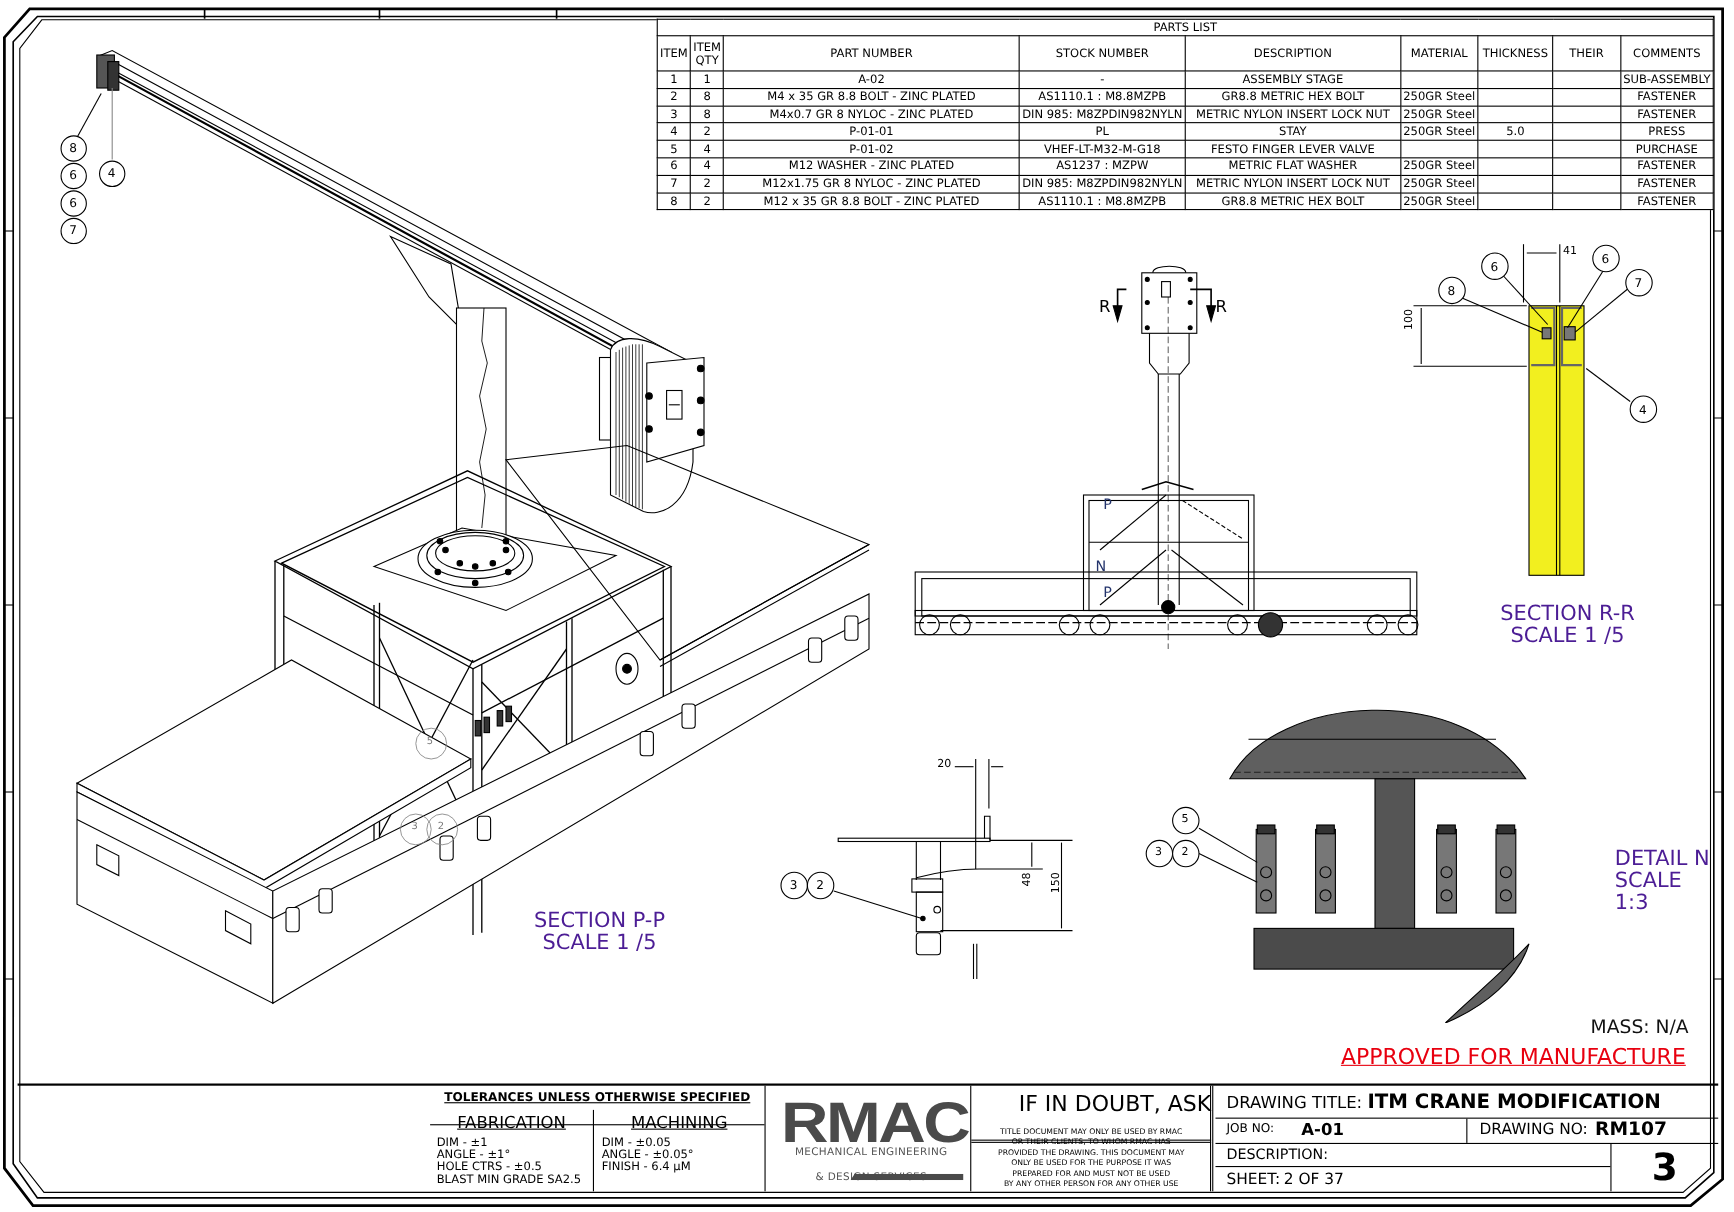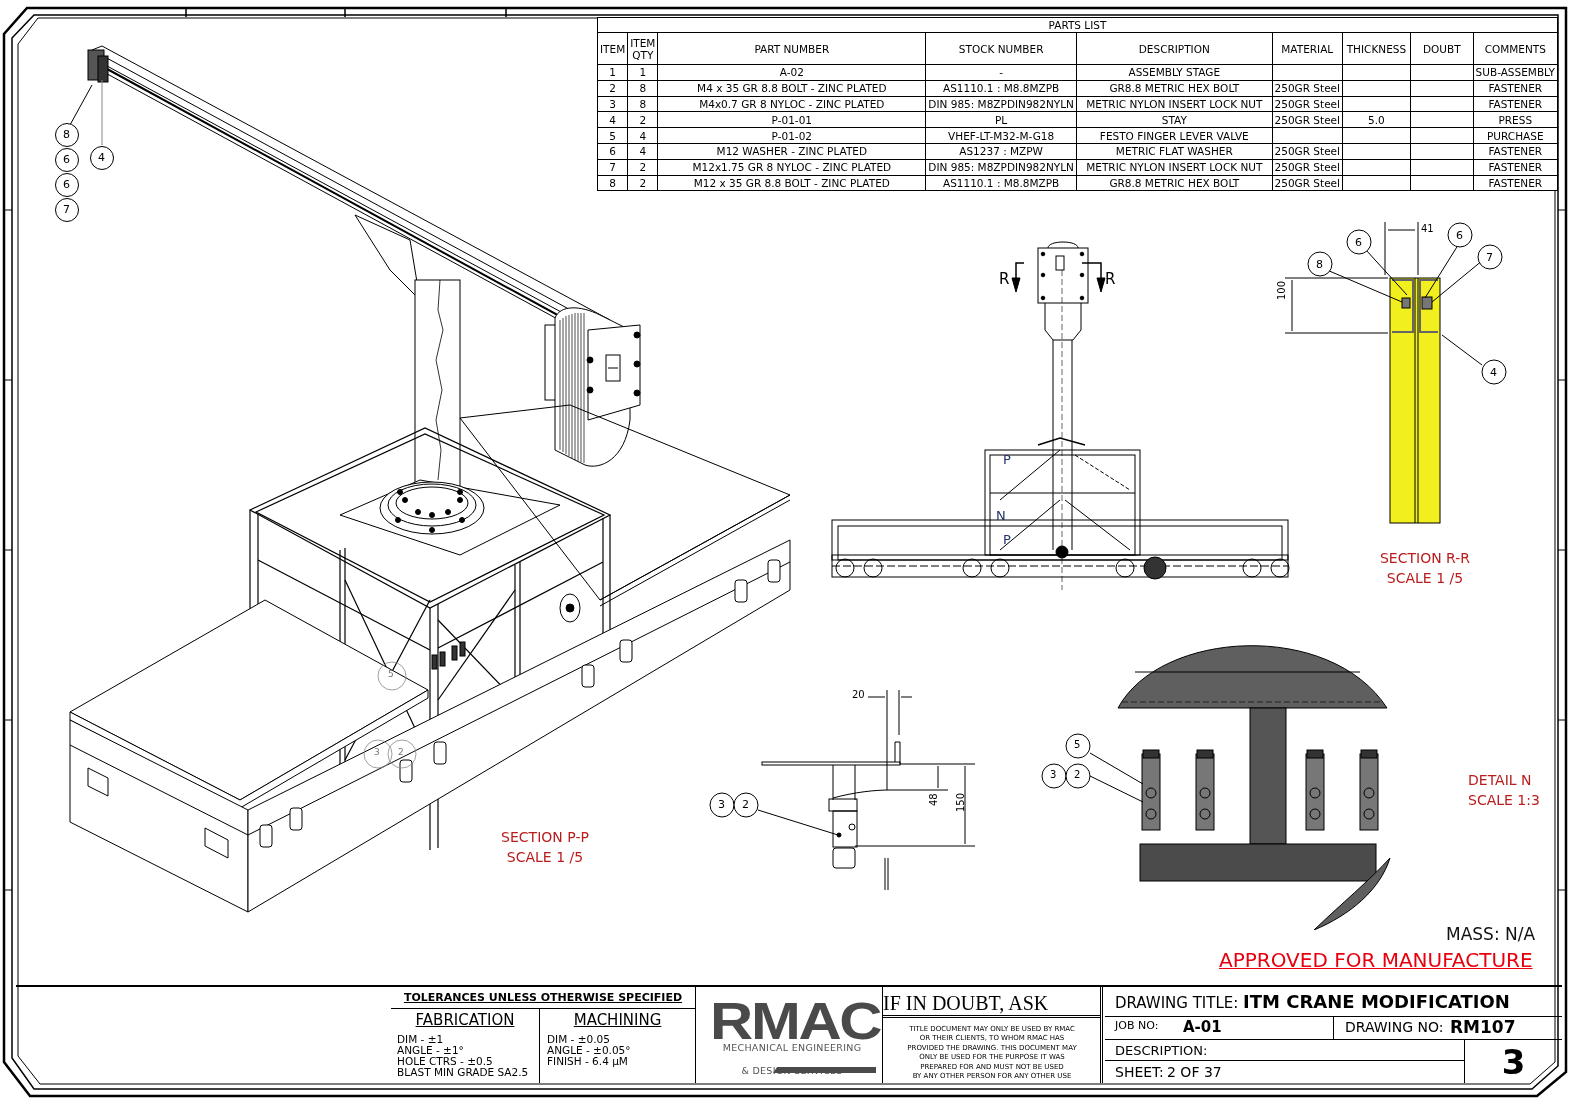--- a/index.html
+++ b/index.html
@@ -8,34 +8,34 @@
   .frame { position: absolute; left: 0; top: 0; width: 1576px; height: 1102px; }
   .abs { position: absolute; }
 
   
   .parts { position: absolute; left: 597px; top: 17px; width: 961px; border-collapse: collapse; font-size: 10.5px; background: #fff; }
   .parts td, .parts th { border: 1px solid #000; text-align: center; font-weight: normal; padding: 0 2px; height: 15.8px; white-space: nowrap; line-height: 14px; }
   .parts .title-row td { height: 14px; }
   .parts .hdr th { height: 32px; line-height: 12px; }
 
   
-  .view-label { position: absolute; text-align: center; font-size: 14px; line-height: 20px; color: #b91c1c; font-family: "DejaVu Sans", sans-serif; }
+  .view-label { position: absolute; text-align: center; font-size: 19px; line-height: 20px; color: #4c1d95; font-family: "DejaVu Sans", sans-serif; }
   .mass { position: absolute; left: 1446px; top: 924px; font-size: 17px; color: #111; }
   .approved { position: absolute; left: 1219px; top: 948px; font-size: 20px; color: #e8000f; text-decoration: underline; text-decoration-thickness: 1px; font-family: "DejaVu Sans", sans-serif; }
 
   
   .tb { position: absolute; left: 16px; top: 985px; width: 1546px; height: 97px; border-top: 2px solid #000; }
   .tb-cell { position: absolute; border-right: 1px solid #000; }
   .std-head { position: absolute; left: 0; top: 0; width: 374px; height: 22px; border-bottom: 1px solid #000; font-size: 11px; text-align: center; line-height: 22px; text-decoration: underline; }
-  .tol-head { position: absolute; left: 375px; top: 0; width: 304px; height: 22px; border-bottom: 1px solid #000; font-size: 11px; font-weight: bold; text-align: center; line-height: 22px; text-decoration: underline; }
+  .tol-head { position: absolute; left: 375px; top: 0; width: 304px; height: 36px; border-bottom: 1px solid #000; font-size: 11px; font-weight: bold; text-align: center; line-height: 22px; text-decoration: underline; }
   .fab-head, .mach-head { position: absolute; top: 24px; font-size: 15px; text-decoration: underline; text-align: center; }
   .fab-lines, .mach-lines { position: absolute; font-size: 10.5px; line-height: 11px; }
   .rmac-text { position: absolute; left: 690px; top: 8px; font-family: "Liberation Sans", sans-serif; font-weight: bold; font-size: 52px; letter-spacing: -2px; color: #4a4a4a; line-height: 52px; transform: scaleX(1.15); transform-origin: left; }
   .rmac-sub { position: absolute; left: 692px; width: 168px; text-align: center; font-size: 9.5px; color: #555; letter-spacing: 0.3px; font-family: "DejaVu Sans", sans-serif; }
-  .doubt { position: absolute; left: 868px; top: 0; width: 218px; height: 31px; font-size: 20px; text-align: left; line-height: 32px; border-bottom: 3px double #000; font-family: Liberation Serif, serif; }
+  .doubt { position: absolute; left: 868px; top: 0; width: 218px; height: 52px; font-size: 20px; text-align: right; line-height: 32px; border-bottom: 3px double #000; }
   .disclaimer { position: absolute; left: 868px; top: 38px; width: 218px; font-size: 7px; line-height: 9.4px; text-align: center; }
   .dt { position: absolute; left: 1089px; top: 0; width: 457px; font-size: 14px; }
   .dt-row { position: absolute; left: 0; border-bottom: 1px solid #000; }
 </style>
 </head>
 <body>
 
 <svg class="frame" viewBox="0 0 1576 1102" width="1576" height="1102">
   <g fill="none" stroke="#000">
 
@@ -402,21 +402,21 @@
         <td colspan="9">PARTS LIST</td>
       </tr>
   <tr class="hdr">
     <th style="width:29px">ITEM</th>
     <th style="width:29px;white-space:normal">ITEM QTY</th>
     <th style="width:288px">PART NUMBER</th>
     <th style="width:151px">STOCK NUMBER</th>
     <th style="width:200px">DESCRIPTION</th>
     <th style="width:69px">MATERIAL</th>
     <th style="width:69px">THICKNESS</th>
-    <th style="width:69px">DOUBT</th>
+    <th style="width:69px">THEIR</th>
     <th style="width:84px">COMMENTS</th>
   </tr>
   </tbody>
     <tbody id="parts-body">
       <tr>
         <td>1</td>
         <td>1</td>
         <td>A-02</td>
         <td>-</td>
         <td>ASSEMBLY STAGE</td>

